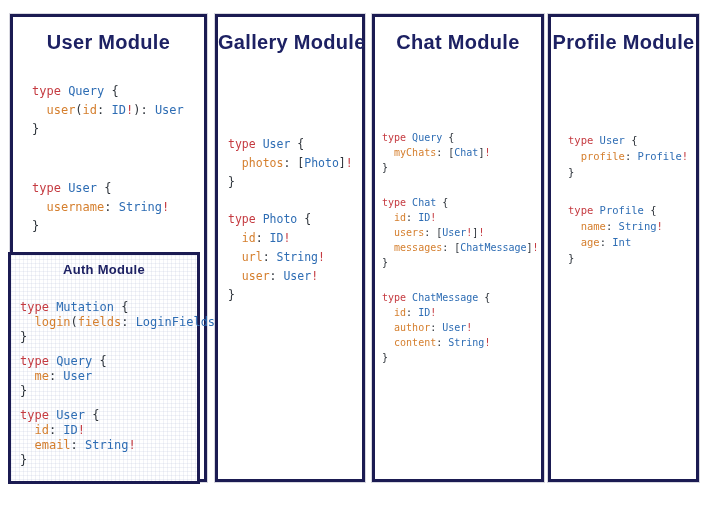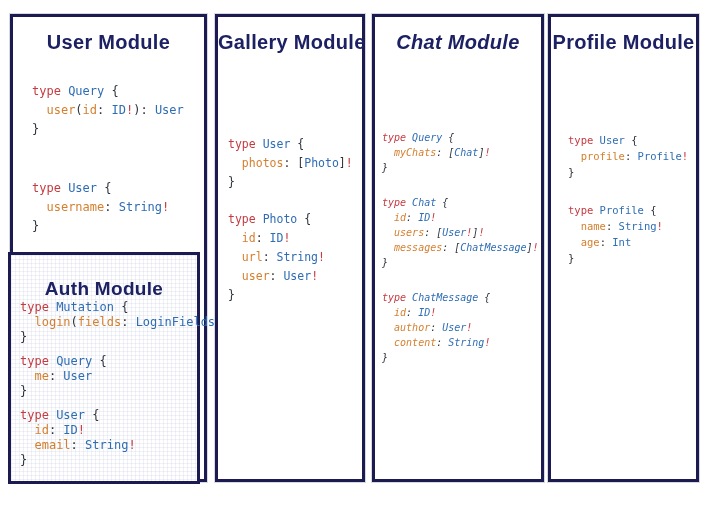--- a/index.html
+++ b/index.html
@@ -23,21 +23,21 @@
   .code .line{display:block;}
   .tk-kw{color:#c53b41;}
   .tk-ty{color:#2e6db4;}
   .tk-fd{color:#d57f2e;}
   .tk-pu{color:#2d333a;}
   .tk-bg{color:#c53b41;}
 
   
   #panel-user   {left:10px; top:14px; width:197px; height:468px;}
   #panel-gallery{left:215px;top:14px; width:150px; height:468px;}
-  #panel-chat   {left:372px;top:14px; width:172px; height:468px;font-style:italic;}
+  #panel-chat   {left:372px;top:14px; width:172px; height:468px;}
   #panel-profile{left:548px;top:14px; width:151px; height:468px;}
 
   #panel-user .code   {left:19px; top:65px;  font-size:12px;  line-height:19px;}
   #panel-user .code .code-group{margin-bottom:40px;}
 
   #panel-gallery .code{left:10px; top:118px; font-size:11.5px;line-height:19px;}
   #panel-gallery .code .code-group{margin-bottom:18px;}
 
   #panel-chat .code   {left:7px;  top:113px; font-size:10px;  line-height:15px;}
   #panel-chat .code .code-group{margin-bottom:20px;}
@@ -47,21 +47,21 @@
 
   
   #panel-auth{
     position:absolute;box-sizing:border-box;left:-5px;top:235px;width:192px;height:232px;
     border:3px solid #1b1b52;background:#ffffff;
     background-image:
       linear-gradient(rgba(205,210,228,.30) 1px,transparent 1px),
       linear-gradient(90deg,rgba(205,210,228,.30) 1px,transparent 1px);
     background-size:4px 4px;
   }
-  #panel-auth .panel-title{top:23px;font-size:19px;}
+  #panel-auth .panel-title{top:7px;font-size:13px;}
   #panel-auth .code{left:9px;top:45px;font-size:12px;line-height:15px;}
   #panel-auth .code .code-group{margin-bottom:9px;}
 </style>
 </head>
 <body>
 
 <div class="panel" id="panel-user">
   <div class="panel-title">User Module</div>
   <div class="code"><div class="code-group"><div class="line"><span class="tk-kw">type </span><span class="tk-ty">Query </span><span class="tk-pu">{</span></div><div class="line"><span class="tk-pu">  </span><span class="tk-fd">user</span><span class="tk-pu">(</span><span class="tk-fd">id</span><span class="tk-pu">: </span><span class="tk-ty">ID</span><span class="tk-bg">!</span><span class="tk-pu">): </span><span class="tk-ty">User</span></div><div class="line"><span class="tk-pu">}</span></div></div><div class="code-group"><div class="line"><span class="tk-kw">type </span><span class="tk-ty">User </span><span class="tk-pu">{</span></div><div class="line"><span class="tk-pu">  </span><span class="tk-fd">username</span><span class="tk-pu">: </span><span class="tk-ty">String</span><span class="tk-bg">!</span></div><div class="line"><span class="tk-pu">}</span></div></div></div>
   <div id="panel-auth">

